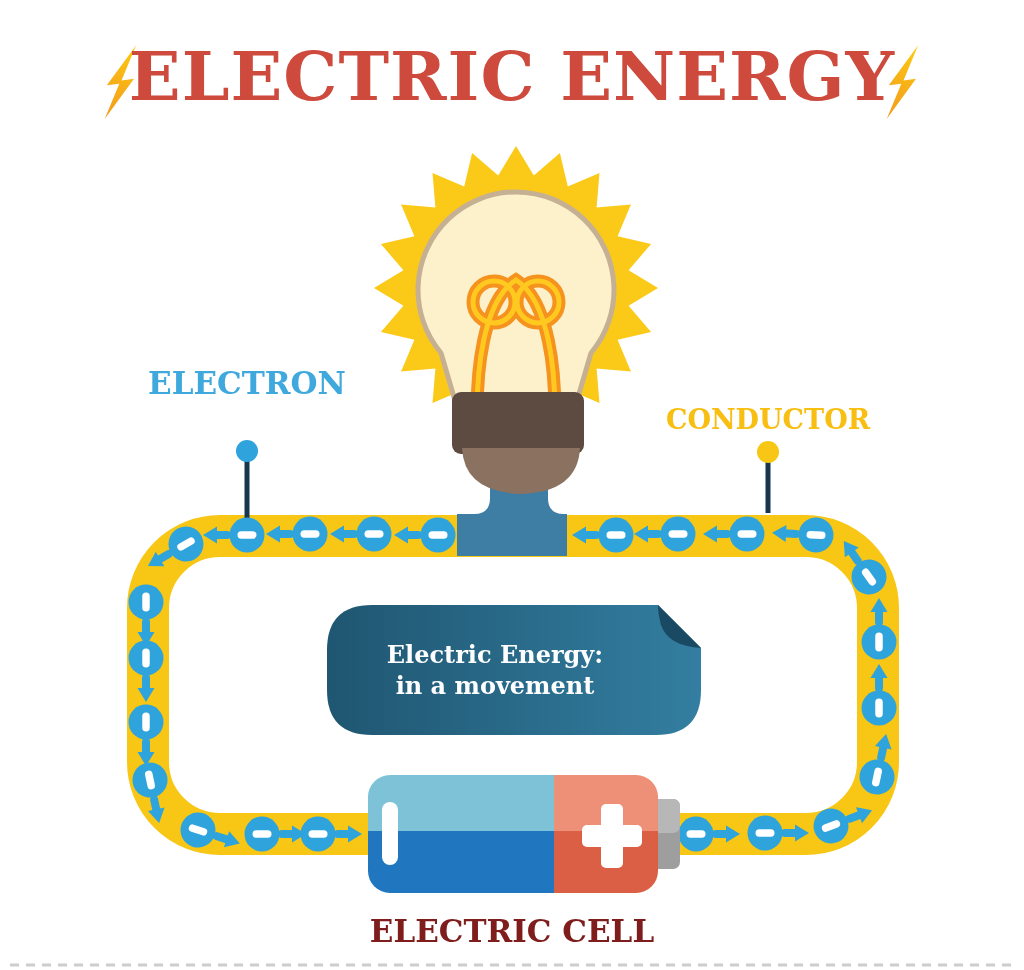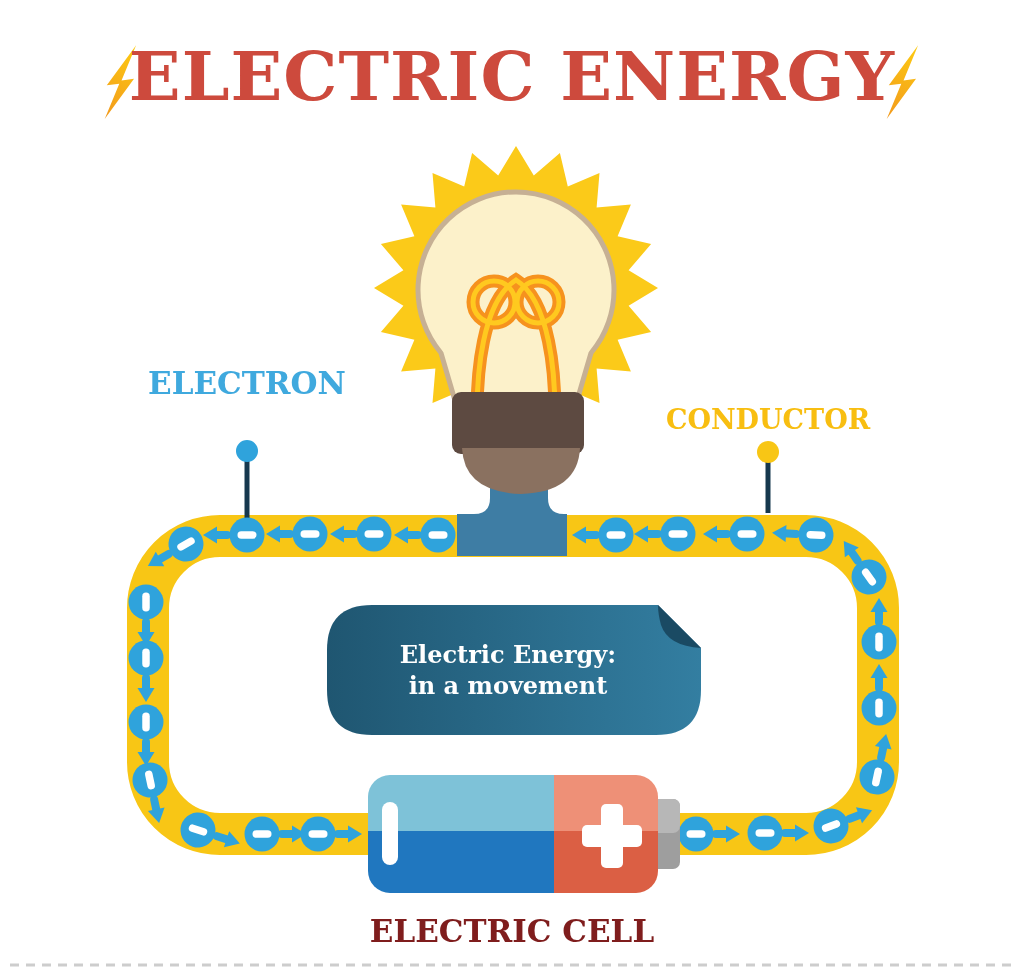--- a/index.html
+++ b/index.html
@@ -5,21 +5,21 @@
   html,body{margin:0;padding:0;background:#fff;}
   .stage{position:relative;width:1024px;height:970px;background:#ffffff;overflow:hidden;
          font-family:"DejaVu Serif","Liberation Serif",serif;}
   svg.layer{position:absolute;left:0;top:0;}
   .title{position:absolute;top:36px;left:0;width:100%;text-align:center;
          font-size:68px;font-weight:bold;color:#cd4a3d;letter-spacing:1px;white-space:nowrap;}
   .lbl{position:absolute;font-weight:bold;text-align:center;}
   .lbl-electron{left:130px;top:364px;width:234px;font-size:31px;line-height:39px;color:#3fa9de;}
   .lbl-conductor{left:650px;top:404px;width:236px;font-size:27px;color:#f8be11;}
   .lbl-cell{left:362px;top:913px;width:300px;font-size:31px;color:#7f1d1d;}
-  .ibox-text{position:absolute;left:321px;top:605px;width:374px;height:130px;
+  .ibox-text{position:absolute;left:308px;top:605px;width:374px;height:130px;
              display:flex;flex-direction:column;justify-content:center;align-items:center;
              color:#ffffff;font-weight:bold;font-size:24px;line-height:31px;text-align:center;}
 </style>
 </head>
 <body>
 
 <div class="stage">
 
   <svg class="layer" width="1024" height="970" viewBox="0 0 1024 970">
     <defs>

